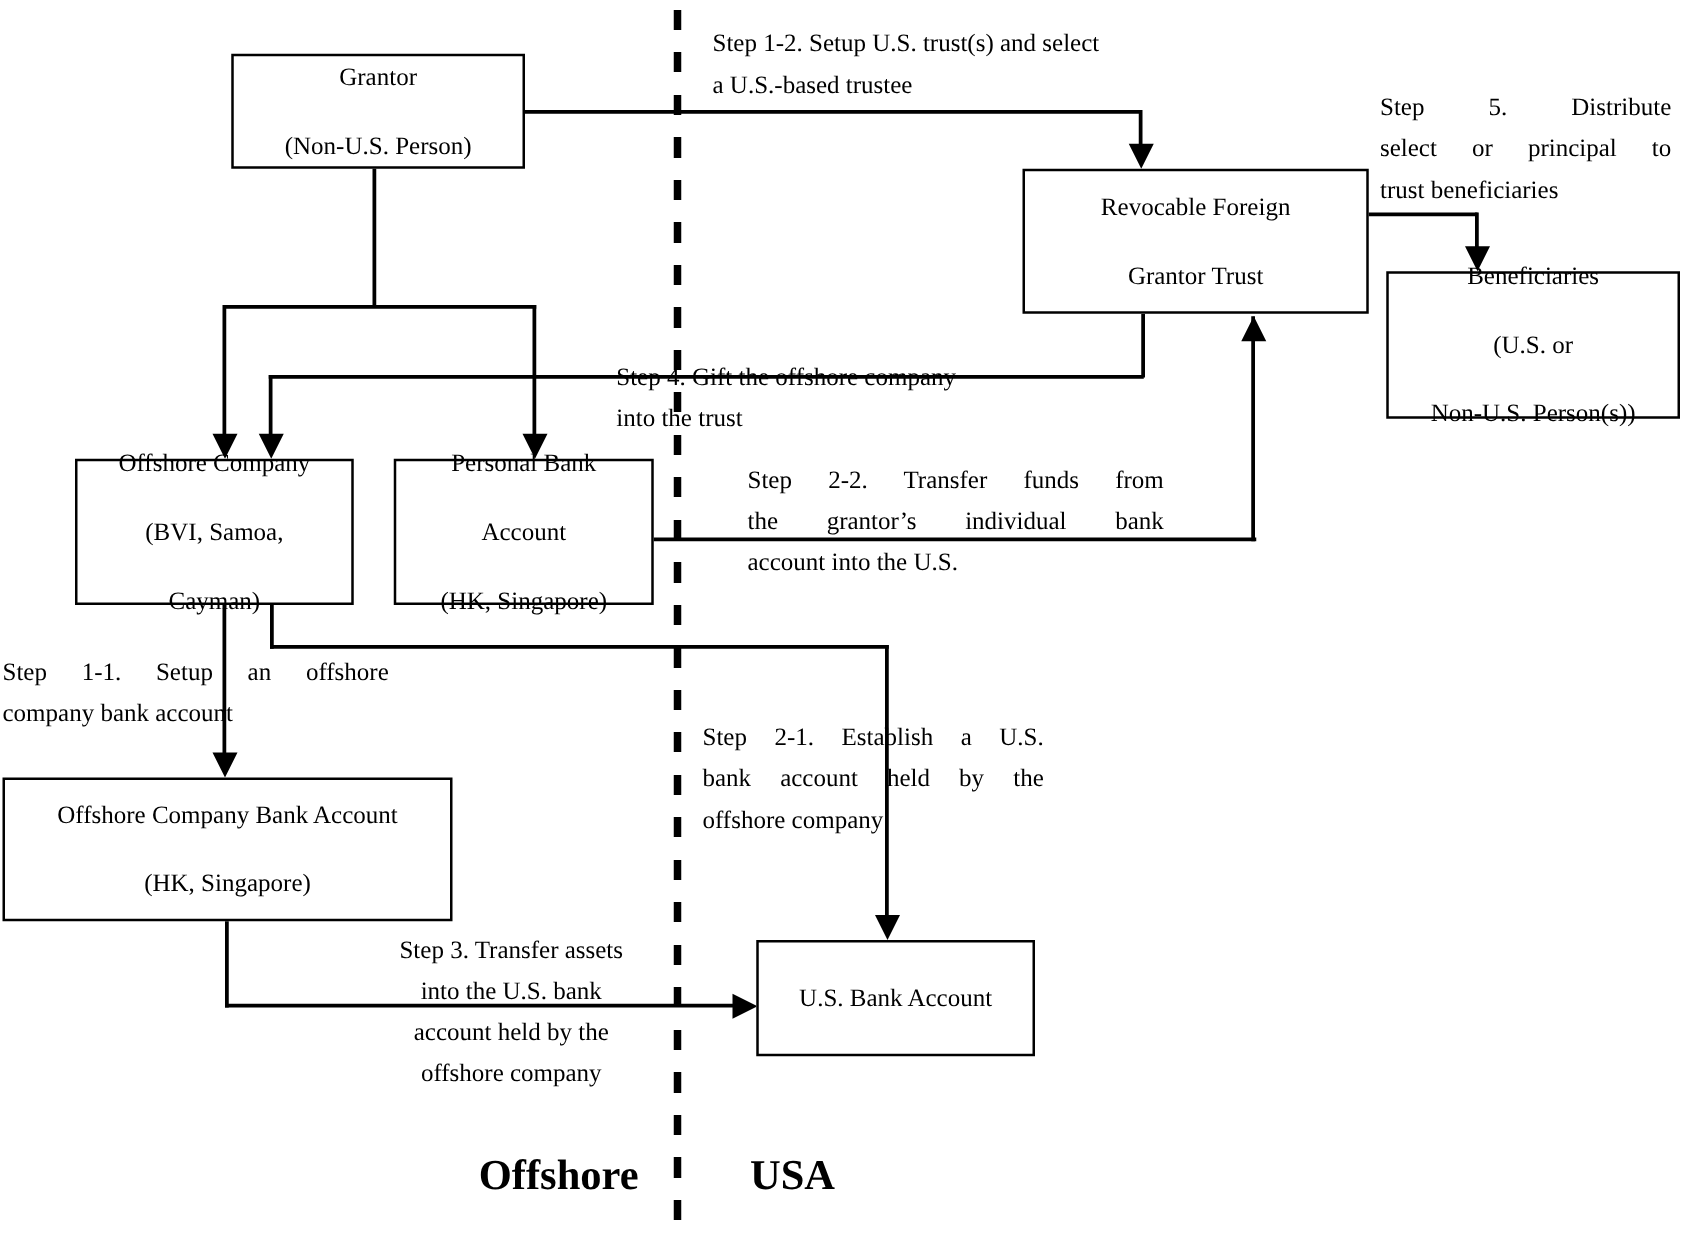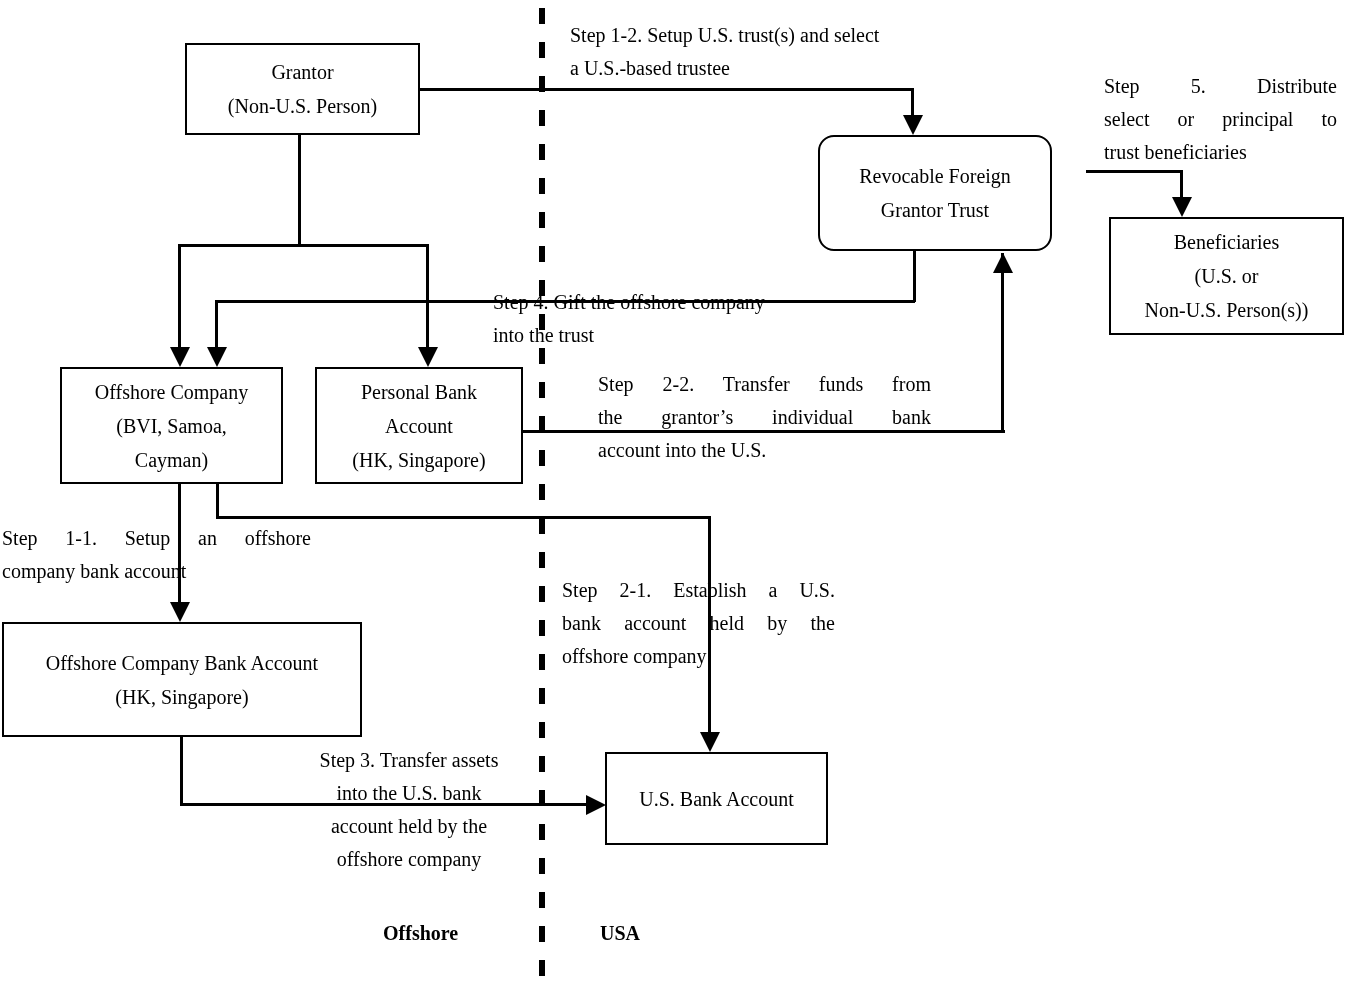--- a/index.html
+++ b/index.html
@@ -20,40 +20,41 @@
     position: absolute;
     border: 2px solid #000;
     background: #fff;
     display: flex;
     flex-direction: column;
     justify-content: center;
     align-items: center;
     text-align: center;
     font-size: 20px;
     line-height: 34px;
+    gap: 21px;
   }
   
   .hline, .vline { position: absolute; background: #000; }
   .hline { height: 3px; }
   .vline { width: 3px; }
   .arr { position: absolute; width: 0; height: 0; }
   .arr.down  { border-left: 10px solid transparent; border-right: 10px solid transparent; border-top: 20px solid #000; }
   .arr.up    { border-left: 10px solid transparent; border-right: 10px solid transparent; border-bottom: 20px solid #000; }
   .arr.right { border-top: 10px solid transparent; border-bottom: 10px solid transparent; border-left: 20px solid #000; }
   .dashline {
     position: absolute;
     width: 6px;
     background: repeating-linear-gradient(to bottom, #000 0, #000 16px, transparent 16px, transparent 34px);
   }
   
   .steptext { position: absolute; font-size: 20px; line-height: 33px; }
   .steptext .line { display: block; }
   .steptext .jline { display: block; text-align: justify; text-align-last: justify; }
   
-  .regionlabel { position: absolute; font-weight: bold; font-size: 20px; }
+  .regionlabel { position: absolute; font-weight: bold; font-size: 34px; }
 </style>
 </head>
 <body>
 
 <div class="canvas">
 
   <div class="dashline" style="left:539px; top:8px; height:982px;"></div>
 
   <div class="hline" style="left:418px; top:88px;  width:495px;"></div>
   <div class="vline" style="left:911px; top:88px;  height:30px;"></div>
@@ -89,21 +90,21 @@
 
   <div class="vline" style="left:180px; top:735px; height:71px;"></div>
   <div class="hline" style="left:180px; top:803px; width:408px;"></div>
   <div class="arr right" style="left:586px; top:795px;"></div>
 
   <div class="box" style="left:185px; top:43px; width:235px; height:92px;">
     <span>Grantor</span>
     <span>(Non-U.S. Person)</span>
   </div>
 
-  <div class="box" style="left:818px; top:135px; width:234px; height:116px;border-radius:16px;">
+  <div class="box" style="left:818px; top:135px; width:277px; height:116px;">
     <span>Revocable Foreign</span>
     <span>Grantor Trust</span>
   </div>
 
   <div class="box" style="left:1109px; top:217px; width:235px; height:118px;">
     <span>Beneficiaries</span>
     <span>(U.S. or</span>
     <span>Non-U.S. Person(s))</span>
   </div>
 

